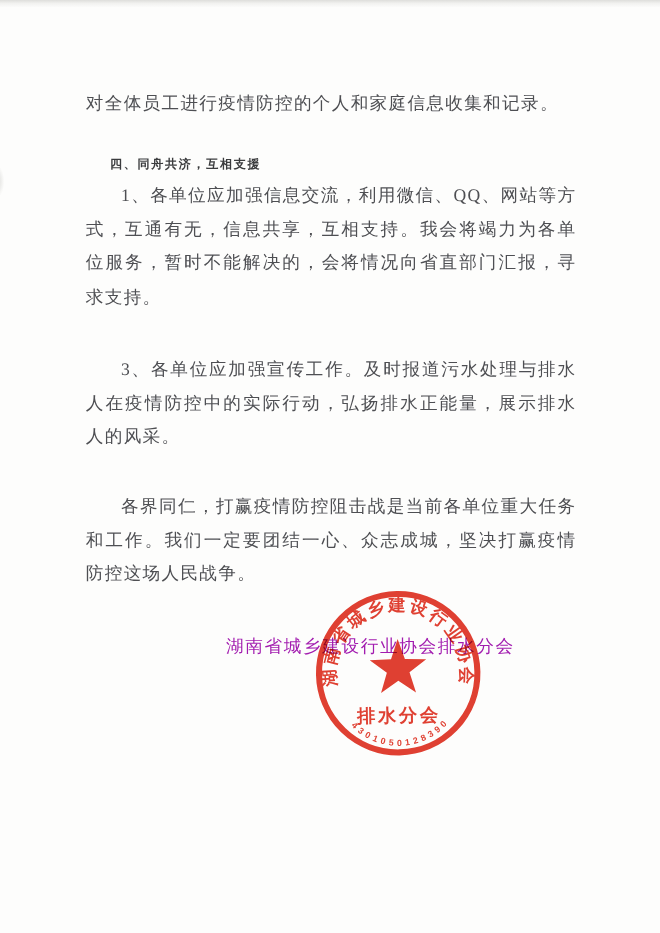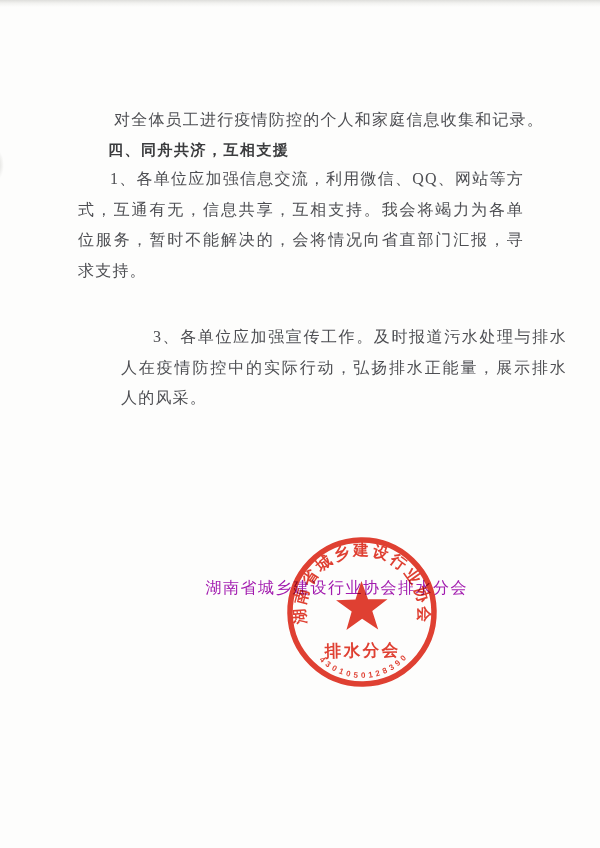--- a/index.html
+++ b/index.html
@@ -28,21 +28,21 @@
     font-size:16px;line-height:30.5px;letter-spacing:1.2px;
     color:#4e4f53;
     text-align:justify;
   }
   .para{ text-indent:2em; }
   .heading{
     position:absolute;left:78px;width:446px;
     text-indent:2em;
     font-family:"Liberation Sans","DejaVu Sans",sans-serif;
     font-weight:bold;
-    font-size:15px;line-height:24px;letter-spacing:1.5px;
+    font-size:11px;line-height:24px;letter-spacing:1.5px;
     color:#3b3c3e;
   }
   .signature{
     position:absolute;top:578px;right:132px;
     font-size:16px;letter-spacing:1.5px;color:#a21caf;
   }
   .dateline{
     position:absolute;top:611px;left:268px;
     font-size:16px;letter-spacing:4.5px;color:#55565a;
   }
@@ -54,30 +54,31 @@
     transform:rotate(-1deg);
   }
 </style>
 </head>
 <body>
 
 <div class="page">
   <div class="scan-edge-top"></div>
   <div class="scan-smudge"></div>
 
-  <div class="textline" style="top:105px;margin-left:36px;">对全体员工进行疫情防控的个人和家庭信息收集和记录。</div>
+  <div class="textline" style="top:80px;">对全体员工进行疫情防控的个人和家庭信息收集和记录。</div>
 
   <div class="heading" style="top:138px;">四、同舟共济，互相支援</div>
 
   <div class="para" style="top:164px;">1、各单位应加强信息交流，利用微信、QQ、网站等方式，互通有无，信息共享，互相支持。我会将竭力为各单位服务，暂时不能解决的，会将情况向省直部门汇报，寻求支持。</div>
 
 
-  <div class="para" style="top:322px;margin-left:43px;">3、各单位应加强宣传工作。及时报道污水处理与排水人在疫情防控中的实际行动，弘扬排水正能量，展示排水人的风采。</div>
+  <div class="para" style="top:322px;">3、各单位应加强宣传工作。及时报道污水处理与排水人在疫情防控中的实际行动，弘扬排水正能量，展示排水人的风采。</div>
 
 
+  <div class="para" style="top:446px;">各界同仁，打赢疫情防控阻击战是当前各单位重大任务和工作。我们一定要团结一心、众志成城，坚决打赢疫情防控这场人民战争。</div>
 
   <div class="signature">湖南省城乡建设行业协会排水分会</div>
 
 
   <svg class="seal" viewBox="0 0 156 156">
     <circle cx="78" cy="78" r="72" fill="none" stroke="#df3122" stroke-width="5.5"></circle>
     <defs>
       <path id="arcTop" d="M 23.5 94.7 A 57 57 0 1 1 132.5 94.7" fill="none"></path>
       <path id="arcBottom" d="M 20.5 101.2 A 60 60 0 0 0 135.5 101.2" fill="none"></path>
     </defs>

